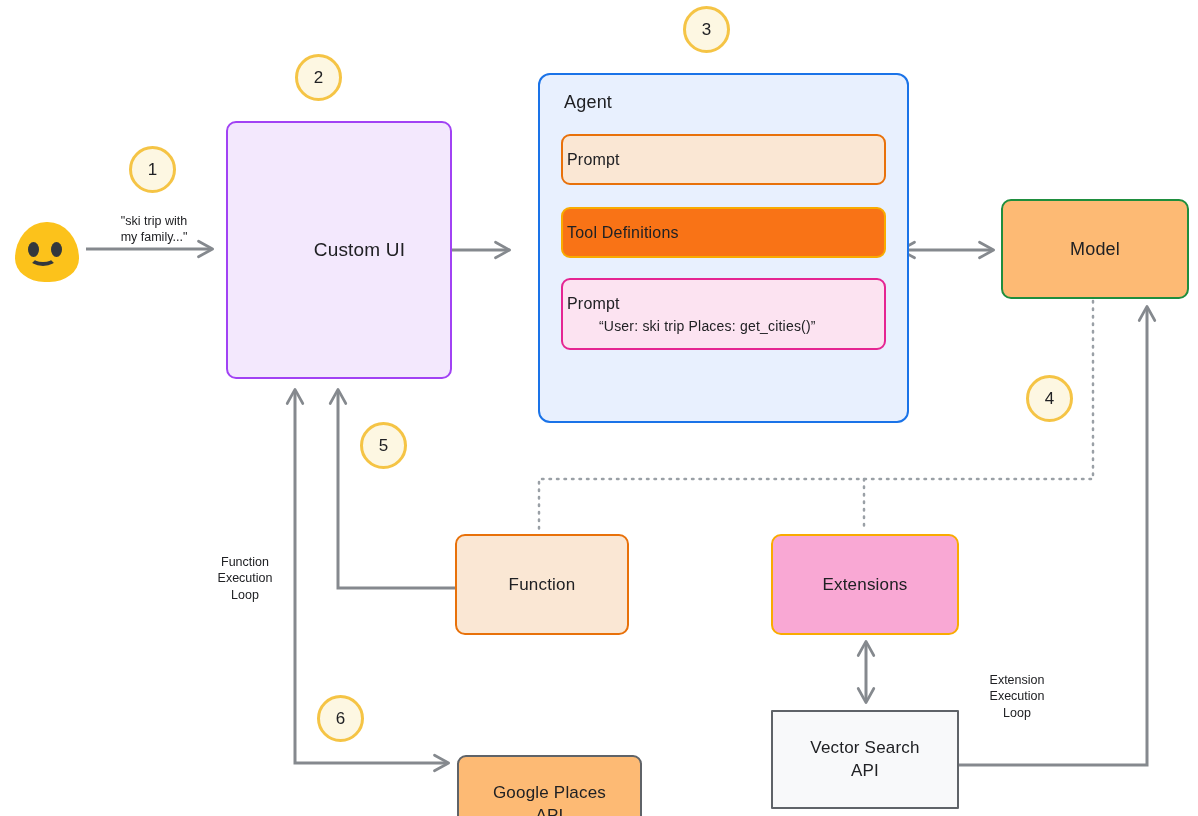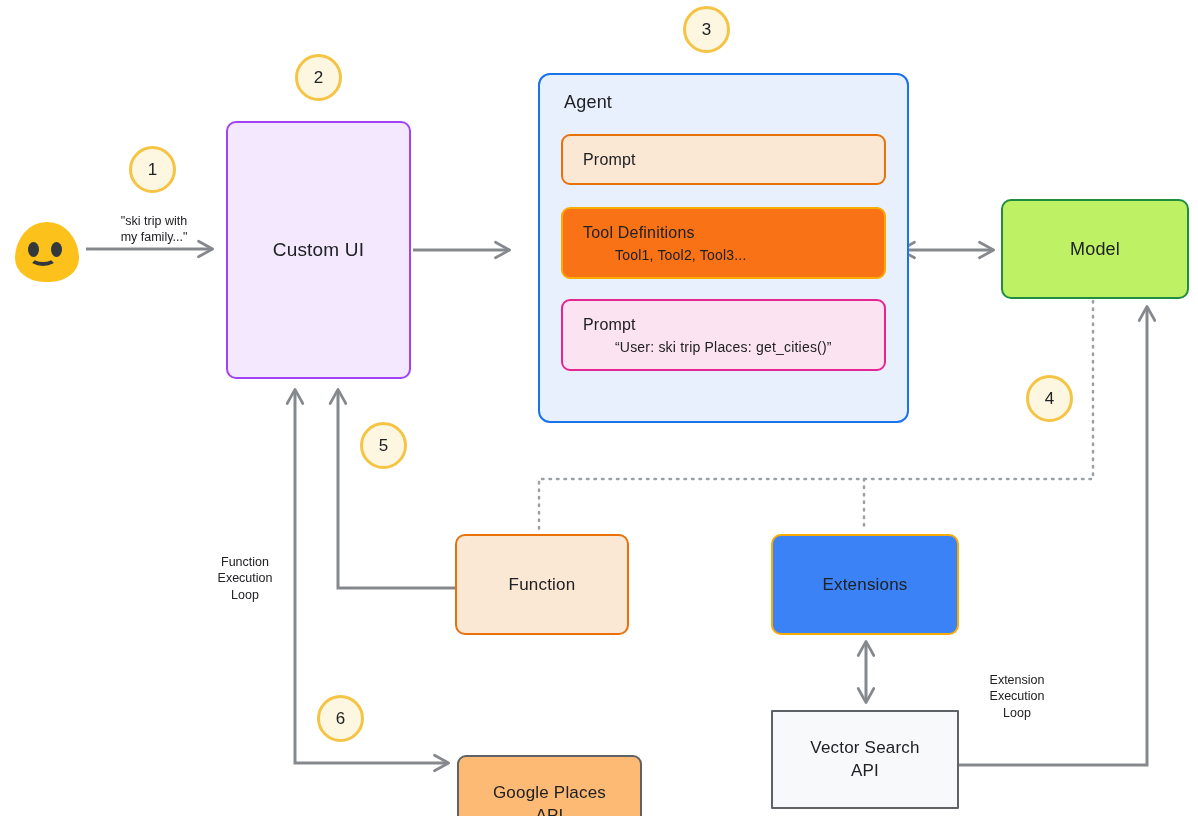--- a/index.html
+++ b/index.html
@@ -6,35 +6,35 @@
   #canvas{
     position:relative;width:1198px;height:816px;background:#ffffff;overflow:hidden;
     font-family:"Liberation Sans",sans-serif;color:#202124;
   }
   #arrow-layer{position:absolute;left:0;top:0;z-index:1;}
   .box{
     position:absolute;z-index:2;border:2.5px solid;border-radius:10px;
     display:flex;align-items:center;justify-content:center;
     font-weight:500;letter-spacing:.2px;
   }
-  #custom-ui-box{left:226px;top:121px;width:181px;height:254px;background:#F3E8FD;border-color:#A142F4;font-size:19px;}
+  #custom-ui-box{left:226px;top:121px;width:181px;height:254px;background:#F3E8FD;border-color:#A142F4;font-size:19px;padding-left:41px;}
   #agent-box{left:538px;top:73px;width:367px;height:346px;background:#E8F0FE;border-color:#1A73E8;border-radius:12px;display:block;}
   #agent-title{margin:17px 0 0 24px;font-size:18px;font-weight:500;}
   .agent-block{
     margin:0 21px 0 21px;border:2.5px solid;border-radius:9px;
-    padding:14px 8px 13px 20px;
+    padding:14px 8px 13px 4px;
   }
   .agent-block .block-title{font-size:16px;font-weight:500;line-height:20px;}
   .agent-block .block-detail{font-size:14px;line-height:18px;margin:3px 0 0 32px;}
   #agent-block-prompt1{margin-top:21px;background:#FAE7D4;border-color:#E8710A;}
   #agent-block-tools{margin-top:22px;background:#f97316;border-color:#F9AB00;}
   #agent-block-prompt2{margin-top:20px;background:#FCE3F1;border-color:#E52592;}
-  #model-box{left:1001px;top:199px;width:184px;height:96px;background:#bef264;border-color:#1E8E3E;font-size:18px;}
+  #model-box{left:1001px;top:199px;width:184px;height:96px;background:#fdba74;border-color:#1E8E3E;font-size:18px;}
   #function-box{left:455px;top:534px;width:170px;height:97px;background:#FAE7D4;border-color:#E8710A;font-size:17px;}
-  #extensions-box{left:771px;top:534px;width:184px;height:97px;background:#3b82f6;border-color:#F9AB00;font-size:17px;}
+  #extensions-box{left:771px;top:534px;width:184px;height:97px;background:#f9a8d4;border-color:#F9AB00;font-size:17px;}
   #google-places-box{left:457px;top:710px;width:181px;height:95px;background:#fdba74;border-color:#5F6368;border-radius:9px;font-size:17px;text-align:center;line-height:1.3;white-space:pre-line;margin-top:45px;}
   #vector-search-box{left:771px;top:710px;width:184px;height:95px;background:#F8F9FA;border-color:#5F6368;border-radius:1px;font-size:17px;text-align:center;line-height:1.3;white-space:pre-line;}
   .step-circle{
     position:absolute;z-index:3;width:41px;height:41px;border:3px solid #F5C445;border-radius:50%;
     background:#FDF7E2;display:flex;align-items:center;justify-content:center;
     font-size:17px;font-weight:500;color:#202124;
   }
   #step-1{left:129px;top:146px;}
   #step-2{left:295px;top:54px;}
   #step-3{left:683px;top:6px;}
@@ -111,21 +111,20 @@
     <span>Custom UI</span>
   </div>
 
   <div id="agent-box" class="box">
     <div id="agent-title">Agent</div>
     <div id="agent-block-prompt1" class="agent-block">
       <div class="block-title">Prompt</div>
     </div>
     <div id="agent-block-tools" class="agent-block">
       <div class="block-title">Tool Definitions</div>
-      <div class="block-detail">Tool1, Tool2, Tool3...</div>
     </div>
     <div id="agent-block-prompt2" class="agent-block">
       <div class="block-title">Prompt</div>
       <div class="block-detail">“User: ski trip Places: get_cities()”</div>
     </div>
   </div>
 
   <div id="model-box" class="box">
     <span>Model</span>
   </div>

